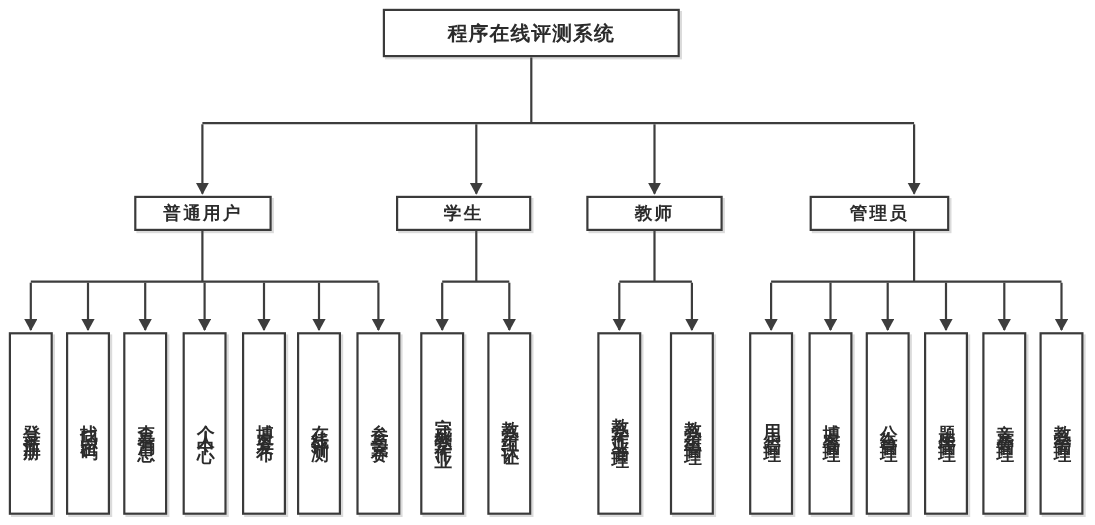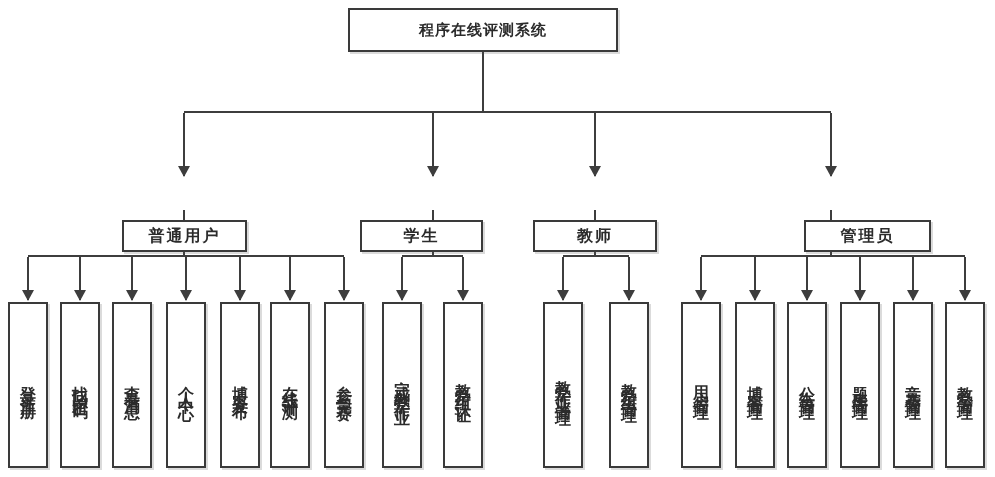--- a/index.html
+++ b/index.html
@@ -28,27 +28,26 @@
     border: 2px solid #3a3a3a;
     background: #ffffff;
     color: #2b2b2b;
     font-weight: 700;
     display: flex;
     align-items: center;
     justify-content: center;
     box-shadow: 2px 2px 0 rgba(90,90,90,0.22);
   }
   .root-node {
-    font-size: 15px;
+    font-size: 18px;
     letter-spacing: 1px;
   }
   .branch-node {
     font-size: 16px;
     letter-spacing: 2px;
-    margin-top: 42px;
   }
   .leaf-node {
     font-size: 16px;
   }
   .leaf-node .vtext {
     writing-mode: vertical-rl;
     text-orientation: upright;
     letter-spacing: 6px;
     line-height: 1;
   }
@@ -113,21 +112,21 @@
 
   <div class="node branch-node" style="left:122px; top:178px; width:125px; height:32px;">
     <span>普通用户</span>
   </div>
   <div class="node branch-node" style="left:360px; top:178px; width:123px; height:32px;">
     <span>学生</span>
   </div>
   <div class="node branch-node" style="left:533px; top:178px; width:124px; height:32px;">
     <span>教师</span>
   </div>
-  <div class="node branch-node" style="left:804px; top:178px; width:127px; height:32px;">
+  <div class="node branch-node" style="left:736px; top:178px; width:127px; height:32px;">
     <span>管理员</span>
   </div>
 
   <div class="node leaf-node" style="left:8px; top:302px; width:40px; height:166px;">
     <span class="vtext">登录注册</span>
   </div>
   <div class="node leaf-node" style="left:60px; top:302px; width:40px; height:166px;">
     <span class="vtext">找回密码</span>
   </div>
   <div class="node leaf-node" style="left:112px; top:302px; width:40px; height:166px;">

